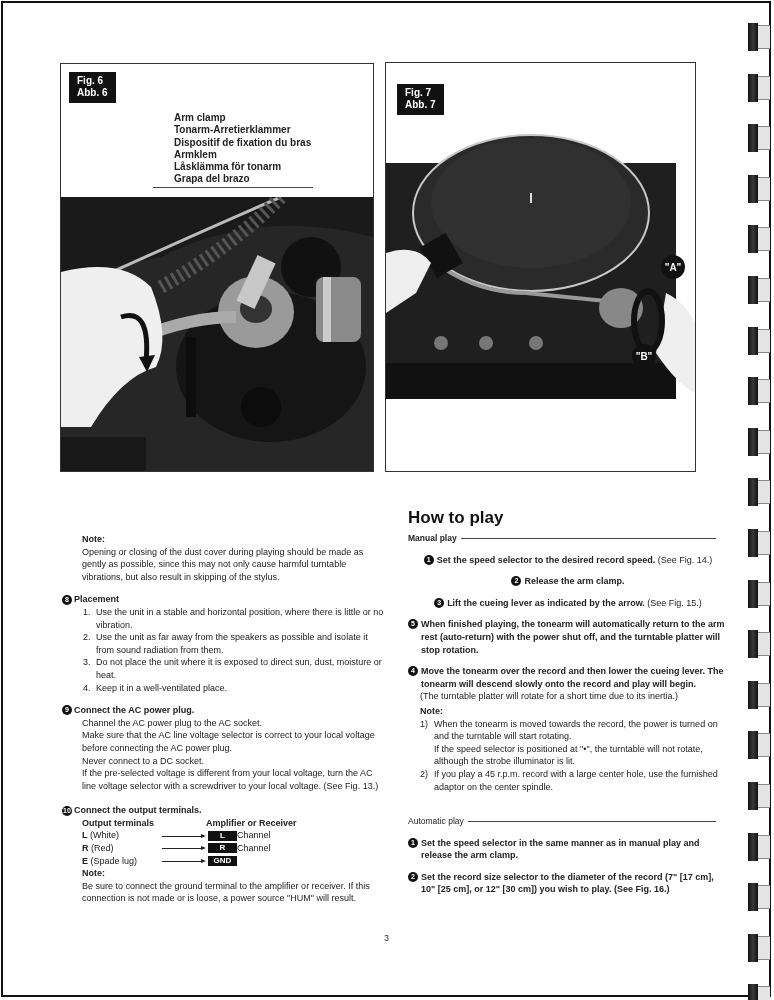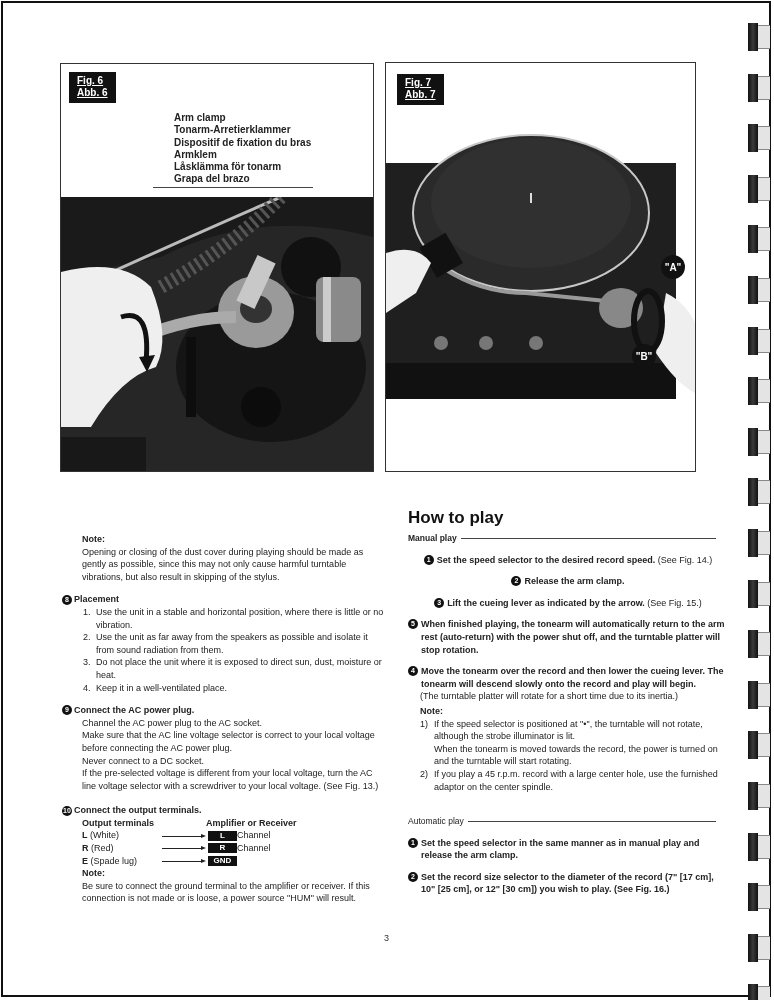--- a/index.html
+++ b/index.html
@@ -22,23 +22,23 @@
   .ring .light { position: absolute; left: 10px; top: 2px; width: 12px; height: 22px; background: #e4e4e4; border-top: 1px solid #888; border-bottom: 1px solid #888; }
 
   
   .fig {
     position: absolute; border: 1px solid #333; background: #fff; overflow: hidden;
   }
   .fig6 { left: 60px; top: 63px; width: 312px; height: 407px; }
   .fig7 { left: 385px; top: 62px; width: 309px; height: 408px; }
   .fig-tag {
     position: absolute; left: 8px; top: 8px; background: #111; color: #fff;
-    font-weight: bold; font-size: 10px; line-height: 12px; padding: 3px 8px 4px 8px; text-decoration: underline;
-  }
-  .fig7 .fig-tag { left: 11px; top: 11px; }
+    font-weight: bold; font-size: 10px; line-height: 12px; padding: 3px 8px 4px 8px;
+  }
+  .fig7 .fig-tag { left: 11px; top: 21px; }
   .callout { position: absolute; left: 113px; top: 48px; font-weight: bold; font-size: 10px; line-height: 12.3px; color: #222; }
   .callout-line-h { position: absolute; left: 92px; top: 123px; width: 160px; height: 1px; background: #444; }
 
   .photo6 {
     position: absolute; left: 0; top: 133px; width: 312px; height: 274px;
     background: #2a2a2a;
   }
   .photo7 { position: absolute; left: 0; top: 0; width: 309px; height: 408px; }
 
   
@@ -324,22 +324,22 @@
   <div class="step">
     <span class="num-badge">4</span>
     <span>Move the tonearm over the record and then lower the cueing lever. The tonearm will descend slowly onto the record and play will begin.</span>
   </div>
   <div class="sub-note">(The turntable platter will rotate for a short time due to its inertia.)</div>
   <div class="sub-note bold" style="margin-top:2px">Note:</div>
   <div class="note-list">
     <div class="note-item">
       <span class="n">1)</span>
       <div>
+        <div>When the tonearm is moved towards the record, the power is turned on and the turntable will start rotating.</div>
         <div>If the speed selector is positioned at "•", the turntable will not rotate, although the strobe illuminator is lit.</div>
-        <div>When the tonearm is moved towards the record, the power is turned on and the turntable will start rotating.</div>
       </div>
     </div>
     <div class="note-item">
       <span class="n">2)</span>
       <div>If you play a 45 r.p.m. record with a large center hole, use the furnished adaptor on the center spindle.</div>
     </div>
   </div>
 
   <div class="sub-head" style="margin-top:22px; font-weight:normal;">
     <span>Automatic play</span>

